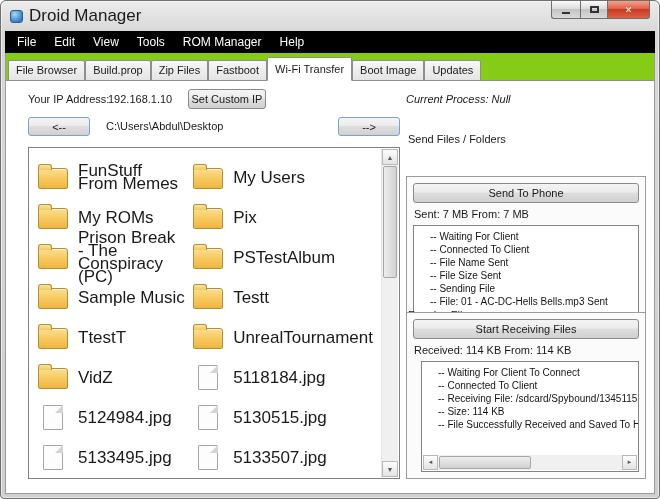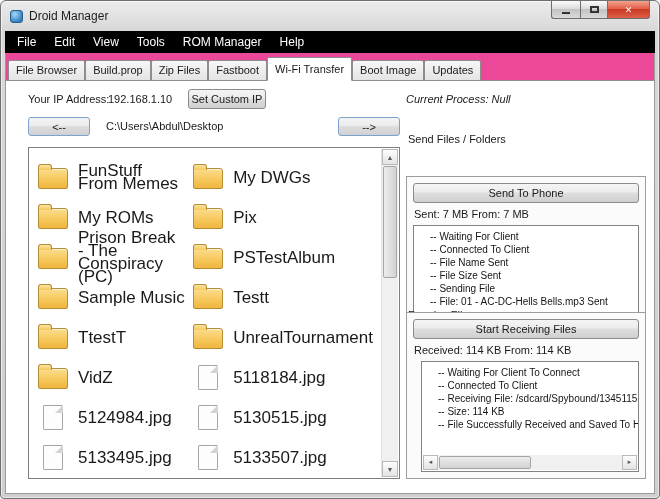--- a/index.html
+++ b/index.html
@@ -11,41 +11,41 @@
     border: 1px solid #6f6f6f; border-radius: 6px 6px 4px 4px;
     box-shadow: inset 0 0 0 1px rgba(255,255,255,.55);
     overflow: hidden;
     display: flex; flex-direction: column;
   }
 
   
   .titlebar { flex: none; height: 30px; position: relative; display: flex; align-items: center; padding: 0 9px; }
   .app-icon { width: 13px; height: 13px; border-radius: 3px; margin-right: 6px;
     background: radial-gradient(circle at 35% 30%, #a8d8f8, #2f7fc0 75%); border: 1px solid #2a5e8c; }
-  .title-text { font-size: 12px; color: #1c1c1c; }
+  .title-text { font-size: 17px; color: #1c1c1c; }
   .win-controls { position: absolute; top: 0; right: 9px; display: flex; }
   .win-btn { height: 18px; border: 1px solid #6e6e6e; border-top: none; display: flex; align-items: center; justify-content: center;
     background: linear-gradient(#fbfbfb, #dcdcdc 45%, #c3c3c3 50%, #dadada); cursor: default; }
   .win-btn.min { width: 29px; border-radius: 0 0 0 3px; border-right: none; }
   .win-btn.max { width: 28px; }
   .win-btn.close { width: 42px; border-radius: 0 0 3px 0; border-left: none;
     background: linear-gradient(#f3a38d, #e2604a 45%, #c83a22 50%, #dd6048); color: #fff; font-size: 9px; }
   .glyph-min { width: 8px; border-bottom: 2px solid #333; margin-top: 6px; }
   .glyph-max { width: 9px; height: 7px; border: 2px solid #333; }
   .glyph-close { font-size: 9px; color: #fff; }
 
   
   .menubar { flex: none; margin: 0 4px; height: 22px; background: #000; display: flex; align-items: stretch; padding: 0 3px; }
   .menu-item { color: #fff; font-size: 12px; padding: 0 9px; display: flex; align-items: center; text-align: right; }
 
   
   .client { flex: 1; margin: 0 4px 4px; background: #fff; border: 1px solid #9b9b9b; border-top: none; position: relative; overflow: hidden; }
 
   
-  .tabstrip { position: absolute; top: 0; left: 0; right: 0; height: 28px; display: flex; align-items: flex-end; padding: 0 2px; border-bottom: 1px solid #8e8e8e; background: #ec4899; }
+  .tabstrip { position: absolute; top: 0; left: 0; right: 0; height: 28px; display: flex; align-items: flex-end; padding: 0 2px; border-bottom: 1px solid #8e8e8e; background: #84cc16; }
   .tab { position: relative; top: 1px; font-size: 11px; color: #1a1a1a; border: 1px solid #8e8e8e; border-radius: 2px 2px 0 0;
     background: linear-gradient(#f7f7f7, #e4e4e4); padding: 3px 7px 4px; height: 21px; white-space: nowrap; }
   .tab.active { background: #fff; height: 24px; padding-top: 5px; border-bottom-color: #fff; z-index: 2; }
 
   
   .ip-row { position: absolute; top: 36px; left: 0; right: 0; height: 22px; font-size: 11px; color: #1a1a1a; }
   .ip-label { position: absolute; left: 22px; top: 4px; }
   .ip-value { position: absolute; left: 102px; top: 4px; }
   .btn { font-size: 11px; color: #1a1a1a; border: 1px solid #8a8a8a; border-radius: 3px; text-align: center;
     background: linear-gradient(#f4f4f4, #ececec 45%, #dedede 50%, #d0d0d0); cursor: default; }
@@ -179,21 +179,21 @@
       <div class="file-list">
         <div class="file-grid">
 
             <div class="file-item">
               <span class="ficon folder"></span>
               <span class="file-label">FunStuff From Memes</span>
             </div>
 
             <div class="file-item">
               <span class="ficon folder"></span>
-              <span class="file-label">My DWGs</span>
+              <span class="file-label">My Users</span>
             </div>
 
             <div class="file-item">
               <span class="ficon folder"></span>
               <span class="file-label">My ROMs</span>
             </div>
 
             <div class="file-item">
               <span class="ficon folder"></span>
               <span class="file-label">Pix</span>

